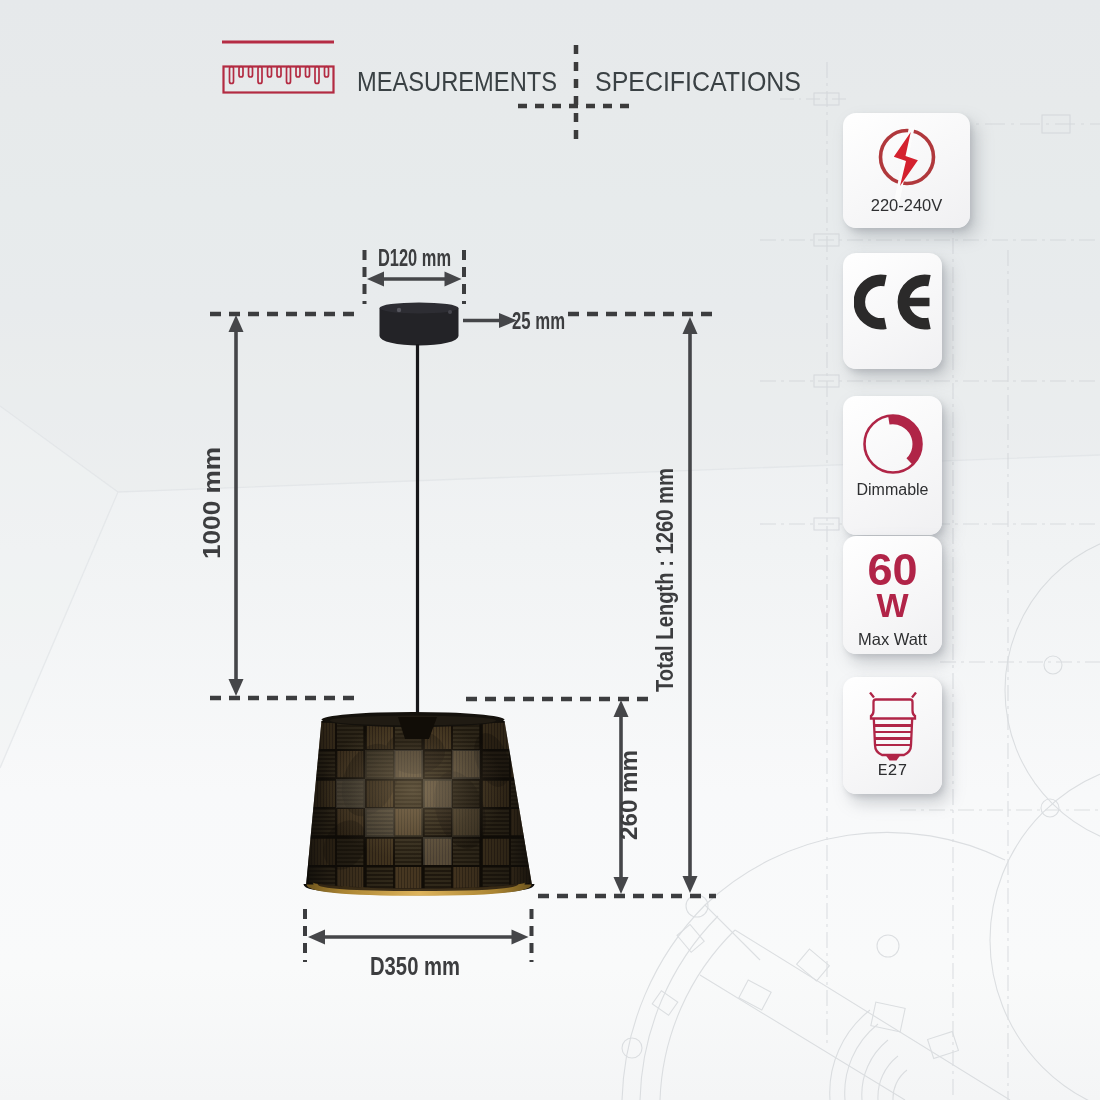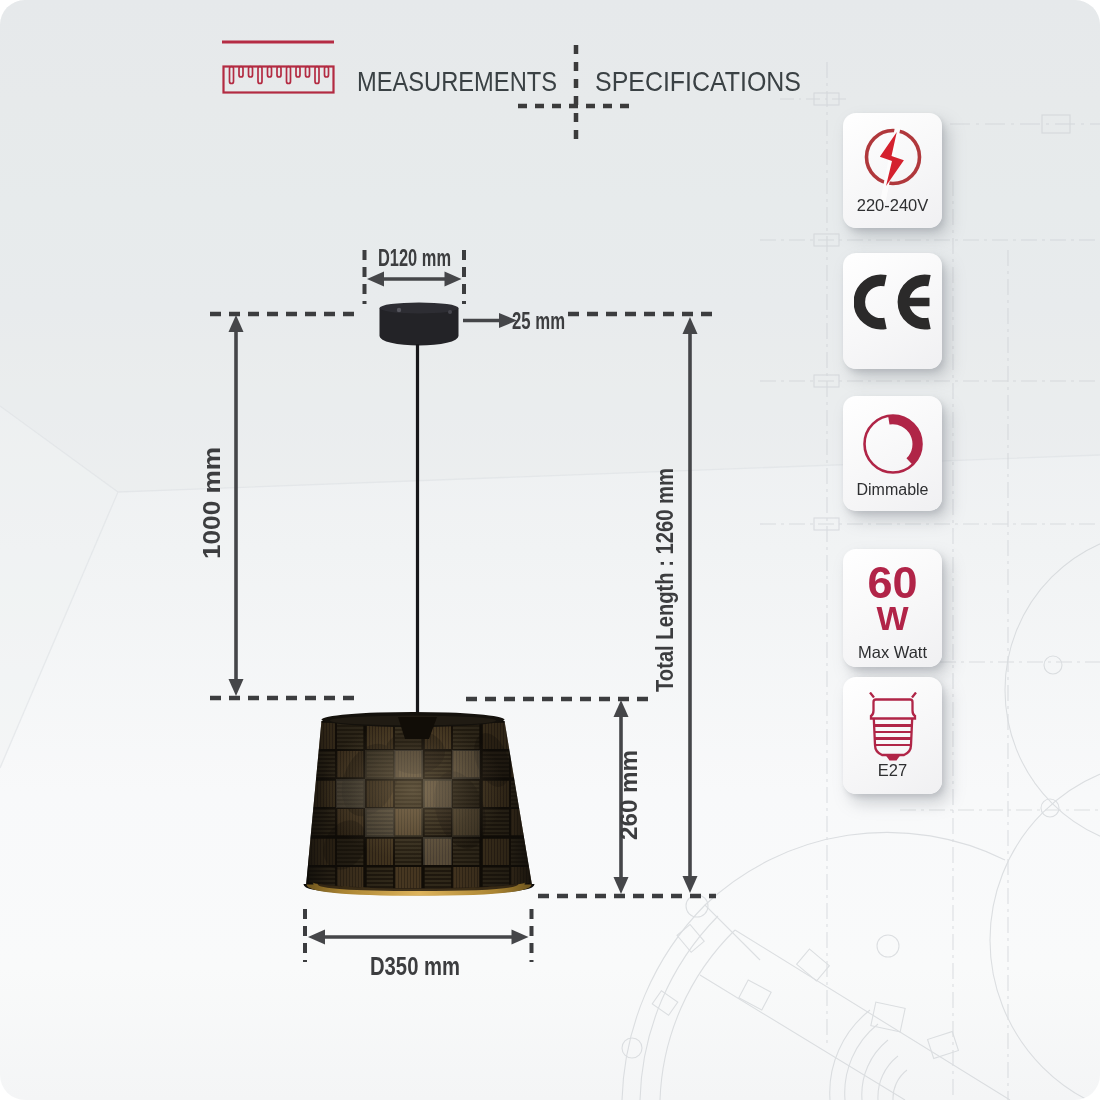--- a/index.html
+++ b/index.html
@@ -1,18 +1,18 @@
 <!DOCTYPE html>
 <html><head>
 <meta charset="utf-8">
 <style>
   html,body{margin:0;padding:0;}
   .page{position:relative;width:1100px;height:1100px;overflow:hidden;
     background:linear-gradient(180deg,#e7eaec 0%,#eaedef 28%,#f1f3f4 50%,#f8f9fa 72%,#f9fafa 88%,#f4f5f6 100%);
-    font-family:"Liberation Sans", sans-serif;border-radius:25px;}
+    font-family:"Liberation Sans", sans-serif;}
   svg{position:absolute;left:0;top:0;}
   .card{position:absolute;left:843px;width:99px;border-radius:13px;
     background:linear-gradient(150deg,#ffffff 0%,#f7f7f8 55%,#f0f0f2 100%);
     box-shadow:7px 9px 16px rgba(128,134,142,0.38),2px 3px 5px rgba(128,134,142,0.22);}
   .card *{position:absolute;}
   .cx{left:50%;transform:translateX(-50%);}
   .lbl{color:#2e2f31;font-size:16.5px;white-space:nowrap;}
 </style>
 </head>
 <body>
@@ -262,60 +262,60 @@
   <g>
     <path d="M305,909 V962" stroke="#3c3d3f" stroke-width="4" stroke-dasharray="10 7" fill="none"></path>
     <path d="M531.5,909 V962" stroke="#3c3d3f" stroke-width="4" stroke-dasharray="10 7" fill="none"></path>
     <path d="M323,937 H514" stroke="#454649" stroke-width="3.6"></path>
     <polygon points="308,937 325,929.5 325,944.5" fill="#454649"></polygon>
     <polygon points="528.5,937 511.5,929.5 511.5,944.5" fill="#454649"></polygon>
     <text x="370" y="975" font-size="25" font-weight="bold" fill="#3c3d3f" textLength="90" lengthAdjust="spacingAndGlyphs">D350 mm</text>
   </g>
 </svg>
 
-<div class="card" style="top:113px;height:115px;">
+<div class="card" style="top:113px;height:115px;padding-left:28px;">
 
   <svg class="cx" style="top:15px;" width="62" height="78" viewBox="0 0 62 78">
     <circle cx="31" cy="29" r="26.5" fill="none" stroke="#b0383c" stroke-width="3.6"></circle>
     <path d="M36.4,-4 L20.8,74" stroke="#fcfcfc" stroke-width="5.5"></path>
     <path d="M34.8,3.9 L17.8,28.7 L30,33 L24,58 L41.9,32.3 L29.5,28 Z" fill="#d4212e"></path>
   </svg>
 
   <div class="lbl cx" style="top:83px;">220-240V</div>
 </div>
 
 <div class="card" style="top:253px;height:116px;">
 
   <svg class="cx" style="top:20px;" width="78" height="58" viewBox="0 0 78 58">
     <path d="M31.5,7.7 A21.75,21.75 0 1,0 31.5,50.3" fill="none" stroke="#2b2a2a" stroke-width="11.5"></path>
     <path d="M75.5,7.7 A21.75,21.75 0 1,0 75.5,50.3" fill="none" stroke="#2b2a2a" stroke-width="11.5"></path>
     <path d="M53.5,29 H75.5" stroke="#2b2a2a" stroke-width="8.5"></path>
   </svg>
 </div>
 
-<div class="card" style="top:396px;height:115px;">
+<div class="card" style="top:396px;height:139px;">
 
   <svg class="cx" style="top:16px;" width="64" height="64" viewBox="0 0 64 64">
     <circle cx="32" cy="32" r="28.5" fill="none" stroke="#b02547" stroke-width="2.6"></circle>
     <path d="M27.8,8.2 A24.2,24.2 0 0,1 48.5,49.5" fill="none" stroke="#b02547" stroke-width="8.8"></path>
   </svg>
 
   <div class="lbl cx" style="top:85px;font-size:16px;">Dimmable</div>
 </div>
 
-<div class="card" style="top:536px;height:118px;margin-top:13px;">
+<div class="card" style="top:536px;height:118px;">
 
   <div class="cx" style="top:11px;color:#b12448;font-size:45px;font-weight:bold;line-height:1;">60</div>
 
   <div class="cx" style="top:52px;color:#b12448;font-size:34px;font-weight:bold;line-height:1;">W</div>
 
   <div class="lbl cx" style="top:94px;">Max Watt</div>
 </div>
 
-<div class="card" style="top:677px;height:117px;">
+<div class="card" style="top:677px;height:117px;font-family:Liberation Mono, monospace;">
 
   <svg class="cx" style="top:15px;" width="66" height="70" viewBox="0 0 66 70">
     <g stroke="#b02547" fill="none" stroke-width="2.3">
       <path d="M10,0.5 L14,5.5 M56,0.5 L52,5.5"></path>
       <path d="M16,7.5 H50 Q52.5,7.5 52.5,10 V18.5 Q52.5,22.5 55,24 V26.5 H11 V24 Q13.5,22.5 13.5,18.5 V10 Q13.5,7.5 16,7.5 Z"></path>
       <path d="M13.8,26.5 L15,53 Q15,60 22,63 H44 Q51,60 51,53 L52.2,26.5"></path>
       <path d="M14.3,33.5 H51.7" stroke-width="3"></path>
       <path d="M14.6,40 H51.4" stroke-width="1.8"></path>
       <path d="M14.9,46.5 H51.1" stroke-width="3"></path>
       <path d="M15.2,53 H50.8" stroke-width="1.8"></path>

